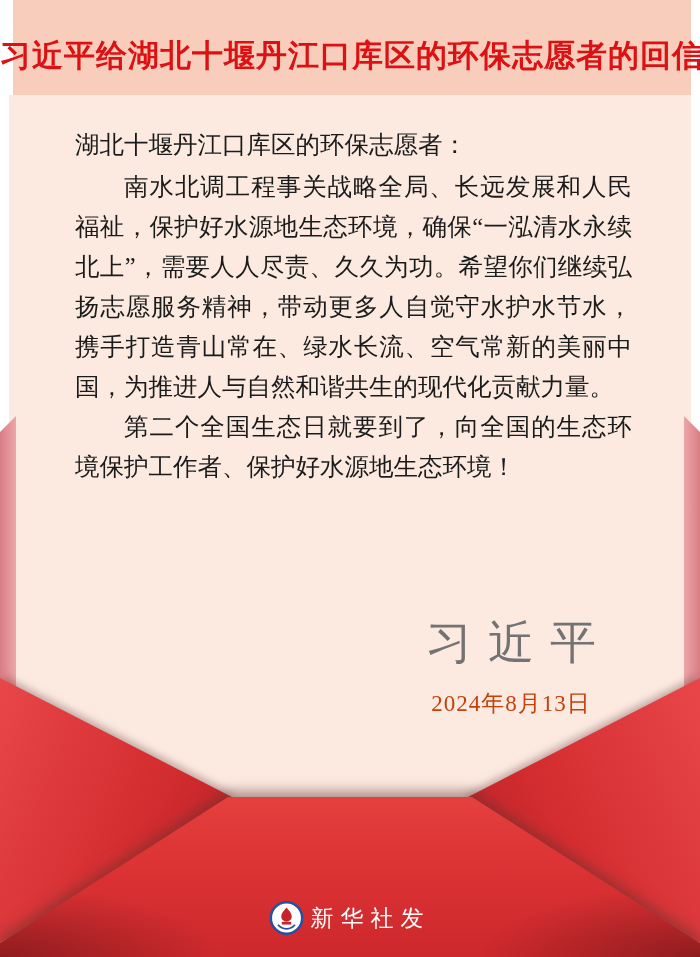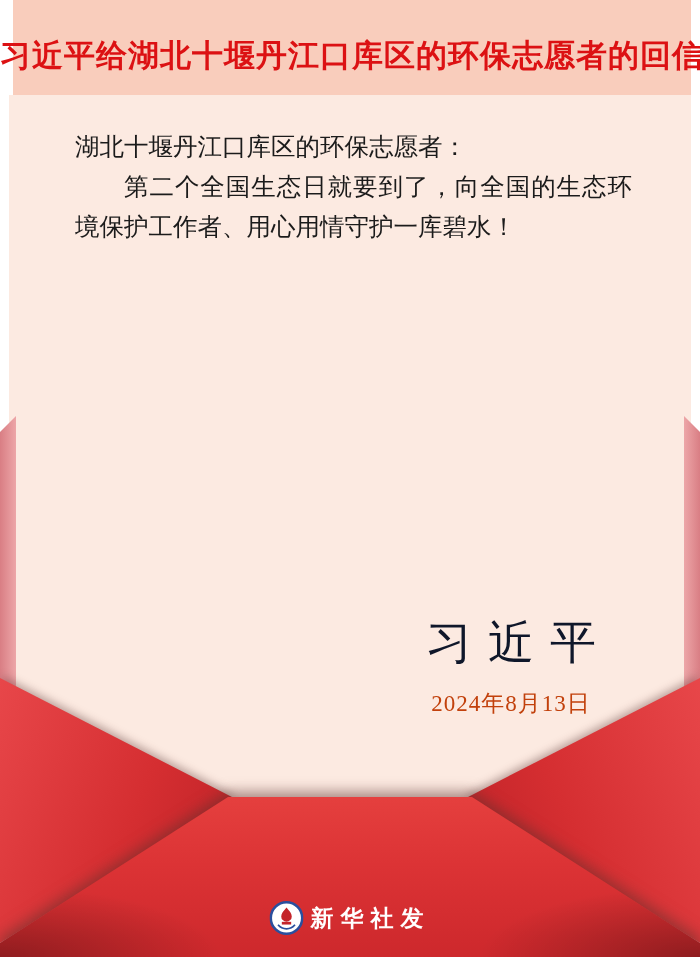--- a/index.html
+++ b/index.html
@@ -22,26 +22,26 @@
   .paper{
     position:absolute;left:9px;right:9px;top:95px;height:712px;
     background:#fceae1;
   }
   .letter-body{
     position:absolute;left:75px;width:557px;top:127px;
     color:#1b1b1b;font-size:24.5px;line-height:40px;
     text-align:justify;word-break:break-all;
   }
   .letter-body p{margin:0;text-indent:2em;}
-  .letter-body .salutation{text-indent:0;}
+  .letter-body .salutation{text-indent:0;font-family:Liberation Mono, monospace;}
   .sign-block{
     position:absolute;left:398px;width:226px;top:612px;text-align:center;
   }
   .signature{
-    font-size:46px;color:#0f172a;letter-spacing:16px;padding-left:16px;
+    font-size:46px;color:#737373;letter-spacing:16px;padding-left:16px;
     white-space:nowrap;
   }
   .sign-date{
     margin-top:14px;font-size:23px;color:#c2410c;letter-spacing:1px;
   }
   
   .rose-left,.rose-right{position:absolute;top:416px;width:16px;height:272px;}
   .rose-left{
     left:0;background:linear-gradient(to right,#d97e84,#eda6a8);
     clip-path:polygon(0 16px,100% 0,100% 100%,0 100%);
@@ -70,42 +70,43 @@
     width:100%;height:100%;
     background:
       radial-gradient(ellipse 45% 60% at 0% 100%,rgba(0,0,0,.30),transparent 70%),
       radial-gradient(ellipse 45% 60% at 100% 100%,rgba(0,0,0,.30),transparent 70%),
       linear-gradient(180deg,#e6413f 0%,#dc3335 45%,#cd282c 100%);
     clip-path:polygon(0 154px,228px 8px,472px 8px,100% 154px,100% 100%,0 100%);
   }
   
   .credit{
     position:absolute;left:50%;top:901px;transform:translateX(-50%);
-    display:flex;align-items:center;font-weight:bold;
+    display:flex;align-items:center;
   }
   .credit .emblem{width:34px;height:34px;display:block;}
   .credit .credit-text{
     color:#ffffff;font-size:23px;letter-spacing:7px;padding-left:7px;
     white-space:nowrap;
   }
 </style>
 </head>
 <body>
 
 <div class="stage">
 
   <div class="band">
     <div class="title">习近平给湖北十堰丹江口库区的环保志愿者的回信</div>
   </div>
 
   <div class="paper"></div>
 
   <div class="letter-body">
     <p class="salutation">湖北十堰丹江口库区的环保志愿者：</p>
-    <p>第二个全国生态日就要到了，向全国的生态环境保护工作者、用心用情守护一库碧水！</p>
+    <p>南水北调工程事关战略全局、长远发展和人民福祉，保护好水源地生态环境，确保“一泓清水永续北上”，需要人人尽责、久久为功。希望你们继续弘扬志愿服务精神，带动更多人自觉守水护水节水，携手打造青山常在、绿水长流、空气常新的美丽中国，为推进人与自然和谐共生的现代化贡献力量。</p>
+    <p>第二个全国生态日就要到了，向全国的生态环境保护工作者、保护好水源地生态环境！</p>
   </div>
 
   <div class="sign-block">
     <div class="signature">习近平</div>
     <div class="sign-date">2024年8月13日</div>
   </div>
 
   <div class="rose-left"></div>
   <div class="rose-right"></div>
 

